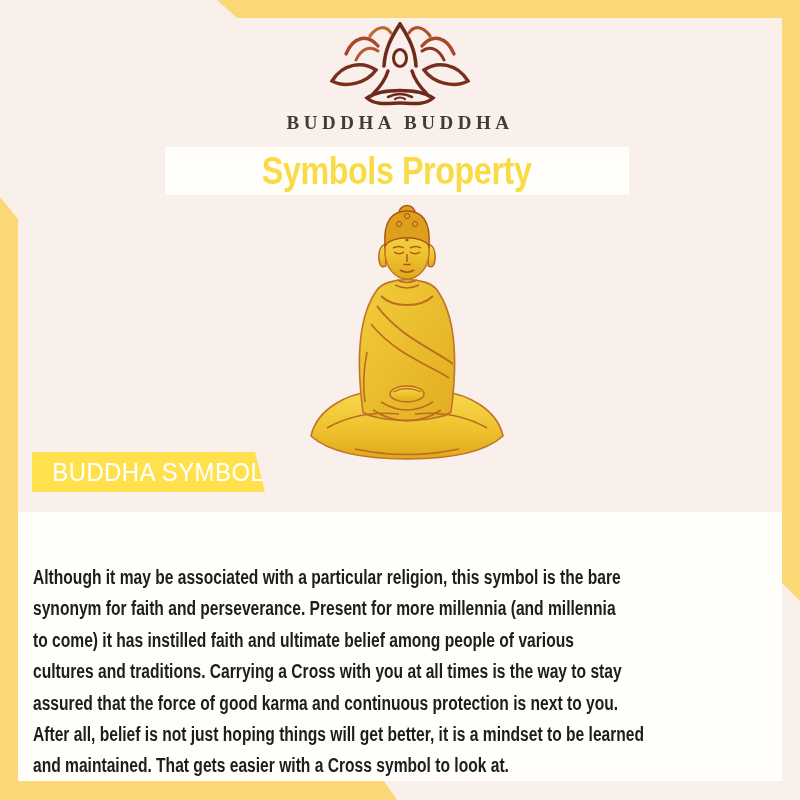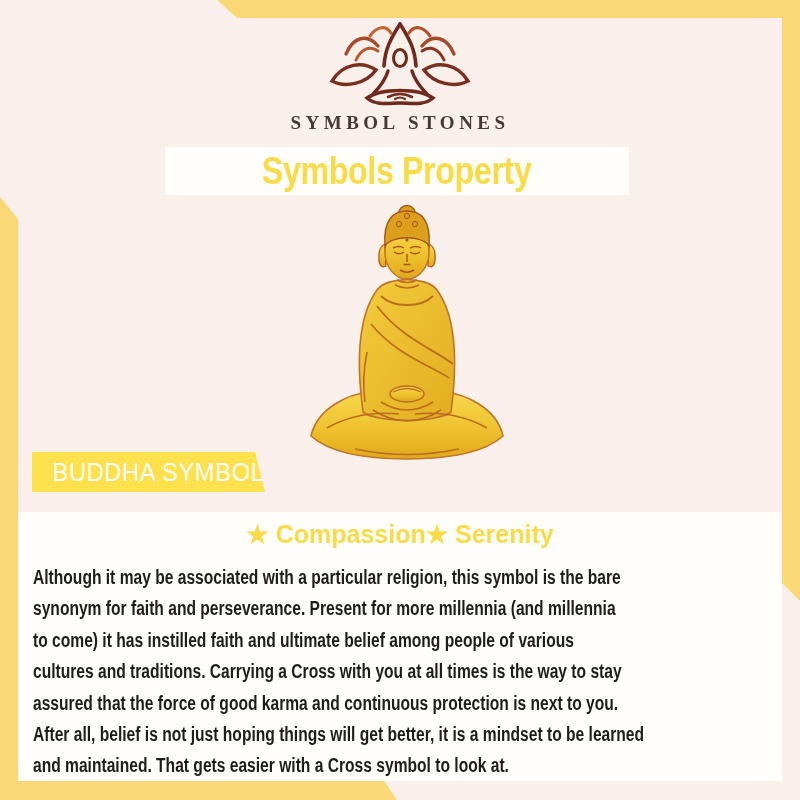--- a/index.html
+++ b/index.html
@@ -80,21 +80,21 @@
     <path d="M75,6 C66,20 60,31 59,48" stroke="#6F2A1D" stroke-width="3.6"></path>
     <path d="M75,6 C84,20 90,31 91,48" stroke="#6F2A1D" stroke-width="3.6"></path>
     <ellipse cx="75" cy="40" rx="6.5" ry="8.5" stroke="#6F2A1D" stroke-width="3"></ellipse>
     <path d="M63,53 C60,63 55,69 48,76" stroke="#6F2A1D" stroke-width="3.4"></path>
     <path d="M87,53 C90,63 95,69 102,76" stroke="#6F2A1D" stroke-width="3.4"></path>
     <path d="M42,80 C56,70 94,70 108,80 C99,88 85,85 75,85 C65,85 51,88 42,80 Z" stroke="#6F2A1D" stroke-width="3.4"></path>
     <path d="M63,79 Q75,73 87,79" stroke="#6F2A1D" stroke-width="2.6"></path>
     <path d="M70,81 Q75,78 80,81" stroke="#6F2A1D" stroke-width="2.2"></path>
   </svg>
 
-  <div class="brand">SYMBOL STONES</div>
+  <div class="brand">BUDDHA BUDDHA</div>
 
   <div class="title-banner">
     <span class="title-text">Symbols Property</span>
   </div>
 
   <svg class="buddha" viewBox="0 0 220 263">
     <defs>
       <linearGradient id="gold" x1="0" y1="0" x2="0" y2="1">
         <stop offset="0" stop-color="#F7D84E"></stop>
         <stop offset="0.55" stop-color="#EFC22E"></stop>
@@ -144,21 +144,20 @@
     <path d="M30,226 q32,-18 72,-14" stroke="#BD6B20" stroke-width="1.6" fill="none"></path>
     <path d="M190,226 q-32,-18 -72,-14" stroke="#BD6B20" stroke-width="1.6" fill="none"></path>
     <path d="M58,247 q52,11 104,0" stroke="#BD6B20" stroke-width="1.6" fill="none"></path>
   </svg>
 
   <div class="ribbon">
     <span class="ribbon-label">BUDDHA SYMBOL</span>
   </div>
 
   <div class="panel">
-    <div class="highlight">★ Compassion★ Serenity</div>
     <div class="paragraph">
       <div class="p-line">Although it may be associated with a particular religion, this symbol is the bare</div>
       <div class="p-line">synonym for faith and perseverance. Present for more millennia (and millennia</div>
       <div class="p-line">to come) it has instilled faith and ultimate belief among people of various</div>
       <div class="p-line">cultures and traditions. Carrying a Cross with you at all times is the way to stay</div>
       <div class="p-line">assured that the force of good karma and continuous protection is next to you.</div>
       <div class="p-line">After all, belief is not just hoping things will get better, it is a mindset to be learned</div>
       <div class="p-line">and maintained. That gets easier with a Cross symbol to look at.</div>
     </div>
   </div>

